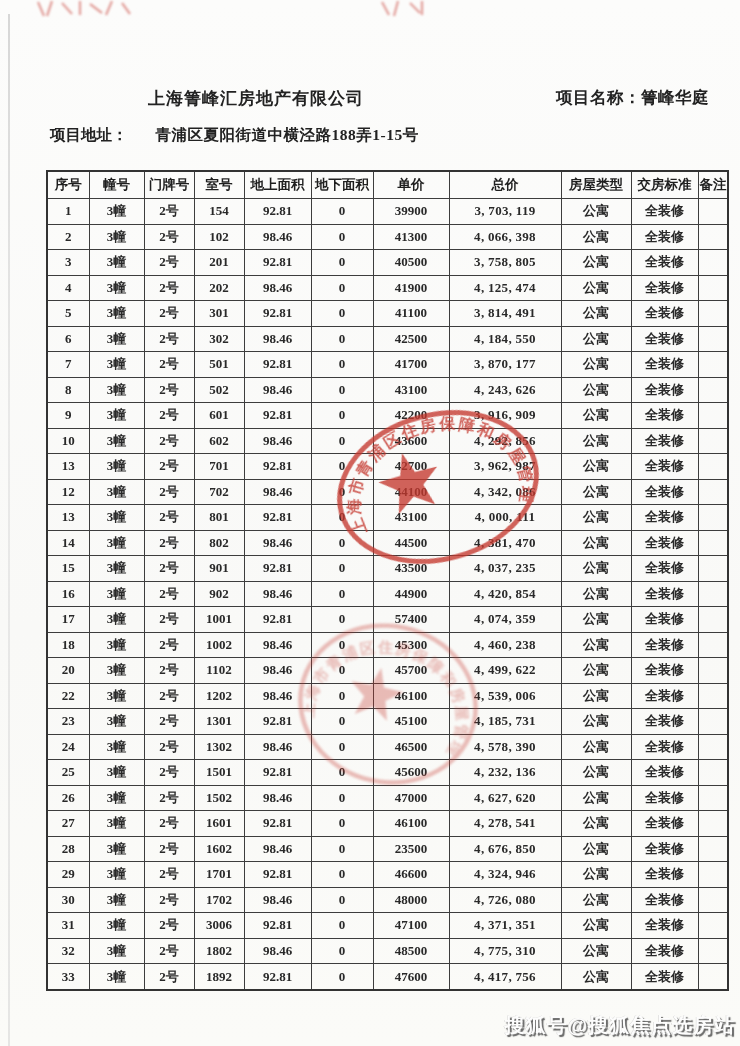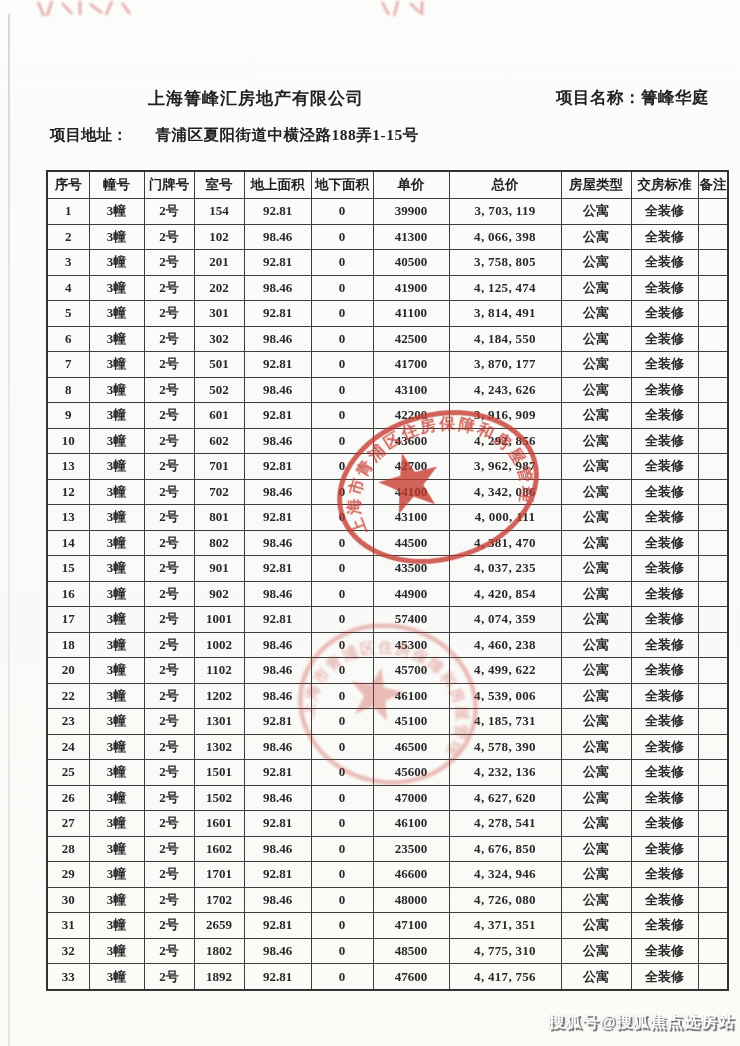--- a/index.html
+++ b/index.html
@@ -89,21 +89,21 @@
     font-size: 13px;
     font-weight: 600;
     color: #292929;
   }
   td.c-total { letter-spacing: 0.3px; margin-top: 20px; }
   .watermark {
     position: absolute;
     right: 5px;
     top: 1012px;
     font-family: "Liberation Sans", "DejaVu Sans", sans-serif;
-    font-size: 16px;
+    font-size: 20px;
     font-weight: bold;
     letter-spacing: 1px;
     color: #fdfdfd;
     text-shadow: 2px 2px 1px rgba(75,75,75,0.85), -0.5px -0.5px 0 rgba(170,170,170,0.5);
     white-space: nowrap;
   }
   svg.overlay {
     position: absolute;
     left: 0;
     top: 0;
@@ -514,21 +514,21 @@
           <td class="c-unit">48000</td>
           <td class="c-total">4, 726, 080</td>
           <td class="c-type">公寓</td>
           <td class="c-std">全装修</td>
           <td class="c-note"></td>
         </tr>
         <tr>
           <td class="c-idx">31</td>
           <td class="c-bldg">3幢</td>
           <td class="c-door">2号</td>
-          <td class="c-room">2659</td>
+          <td class="c-room">3006</td>
           <td class="c-area">92.81</td>
           <td class="c-under">0</td>
           <td class="c-unit">47100</td>
           <td class="c-total">4, 371, 351</td>
           <td class="c-type">公寓</td>
           <td class="c-std">全装修</td>
           <td class="c-note"></td>
         </tr>
         <tr>
           <td class="c-idx">32</td>

